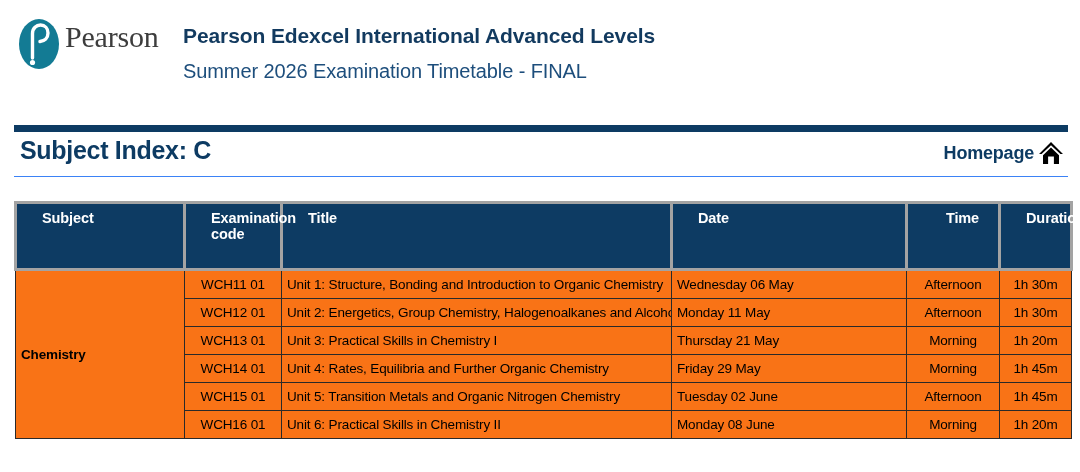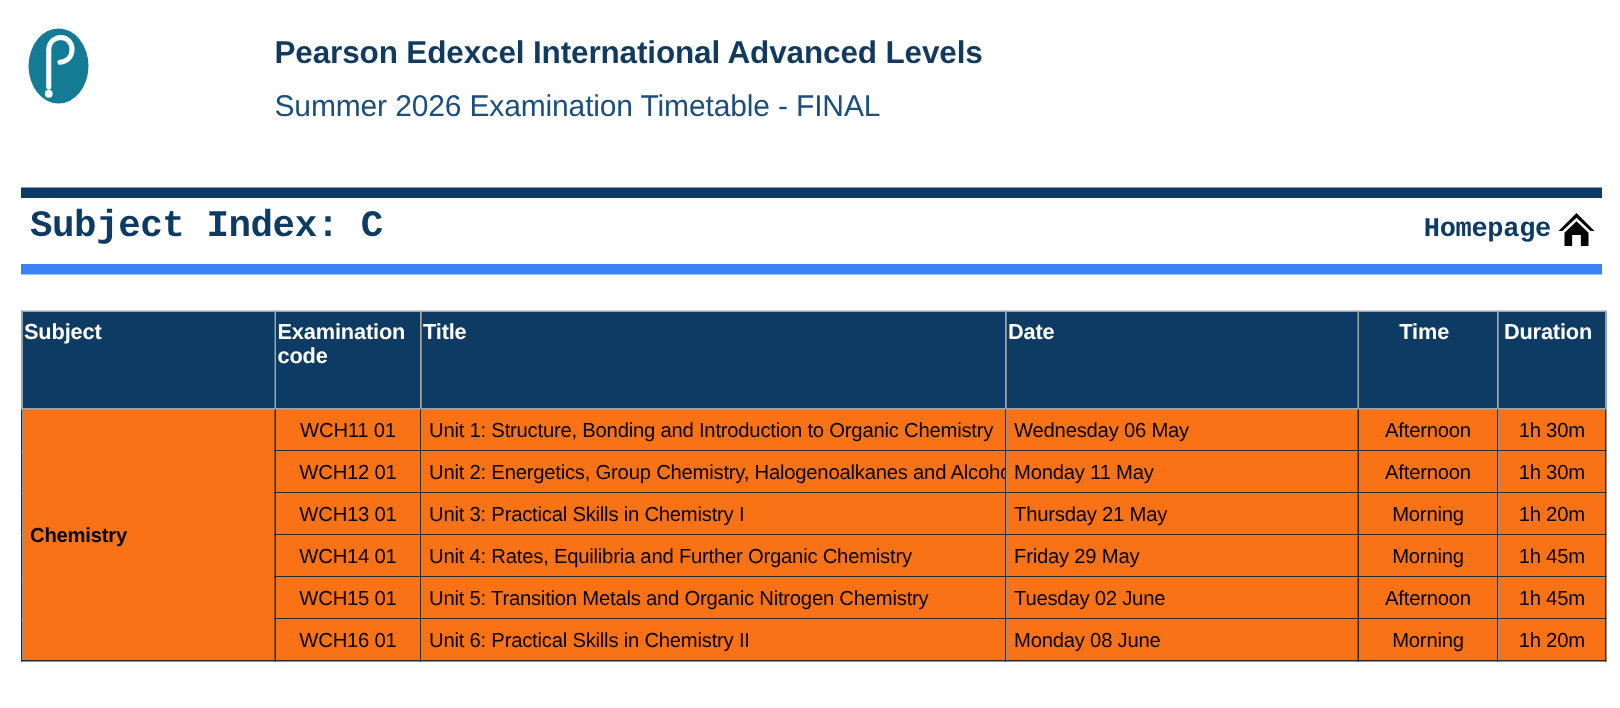--- a/index.html
+++ b/index.html
@@ -74,23 +74,22 @@
     line-height: 1.35;
     letter-spacing: -0.1px;
     margin-top: 8px;
   }
 
   
   .index-bar {
     position: relative;
     margin: 0 12px 0 14px;
     border-top: 7px solid #0d3b63;
-    border-bottom: 7px solid #3b82f6;
+    border-bottom: 1px solid #3b82f6;
     height: 44px;
-    font-family: Liberation Mono, monospace;
   }
   .index-title {
     position: absolute;
     left: 6px;
     top: 4px;
     font-size: 25px;
     font-weight: bold;
     color: #0d3b63;
     letter-spacing: -0.3px;
   }
@@ -124,23 +123,23 @@
     width: 1056px;
     table-layout: fixed;
   }
   table.timetable th {
     background: #0d3b63;
     color: #ffffff;
     font-size: 14.5px;
     font-weight: bold;
     text-align: left;
     vertical-align: top;
-    padding: 6px 6px 6px 1px;
+    padding: 6px 6px 6px 25px;
     height: 52px;
-    border: 1px solid #a3a3a3;
+    border: 3px solid #a3a3a3;
     letter-spacing: -0.1px;
   }
   table.timetable th.center { text-align: center; }
   table.timetable td {
     background: #f97316;
     color: #000000;
     font-size: 13.5px;
     border: 1px solid #2a2a2a;
     padding: 3px 5px;
     height: 21px;
@@ -172,20 +171,21 @@
 <body>
 
 <div class="brand-block">
 
   <div class="logo-wrap">
     <svg class="logo-mark" viewBox="0 0 42 52">
       <ellipse cx="21" cy="26" rx="20" ry="25" fill="#137b94"></ellipse>
       <path d="M14.5 40 L14.5 15.5 C14.5 10 18.5 7 22.5 7 C27 7 30 10.5 30 15 C30 20 26.5 23 22 23.5" fill="none" stroke="#ffffff" stroke-width="3.4" stroke-linecap="round"></path>
       <circle cx="14.5" cy="44.5" r="2.6" fill="#ffffff"></circle>
     </svg>
+    <div class="logo-word-pearson">Pearson</div>
   </div>
 
   <div class="title-wrap">
     <div class="doc-title">Pearson Edexcel International Advanced Levels</div>
     <div class="doc-subtitle">Summer 2026 Examination Timetable - FINAL</div>
   </div>
 
 </div>
 
 <div class="index-bar">

